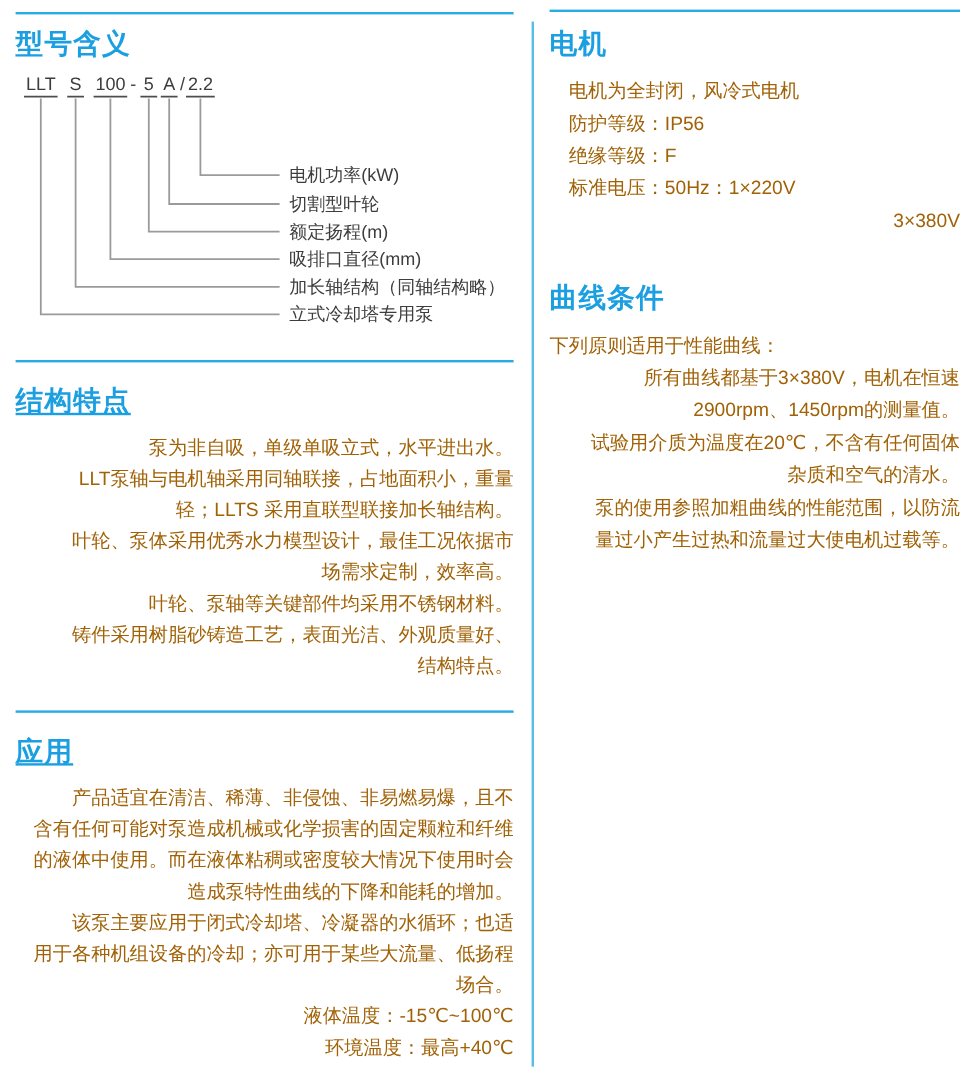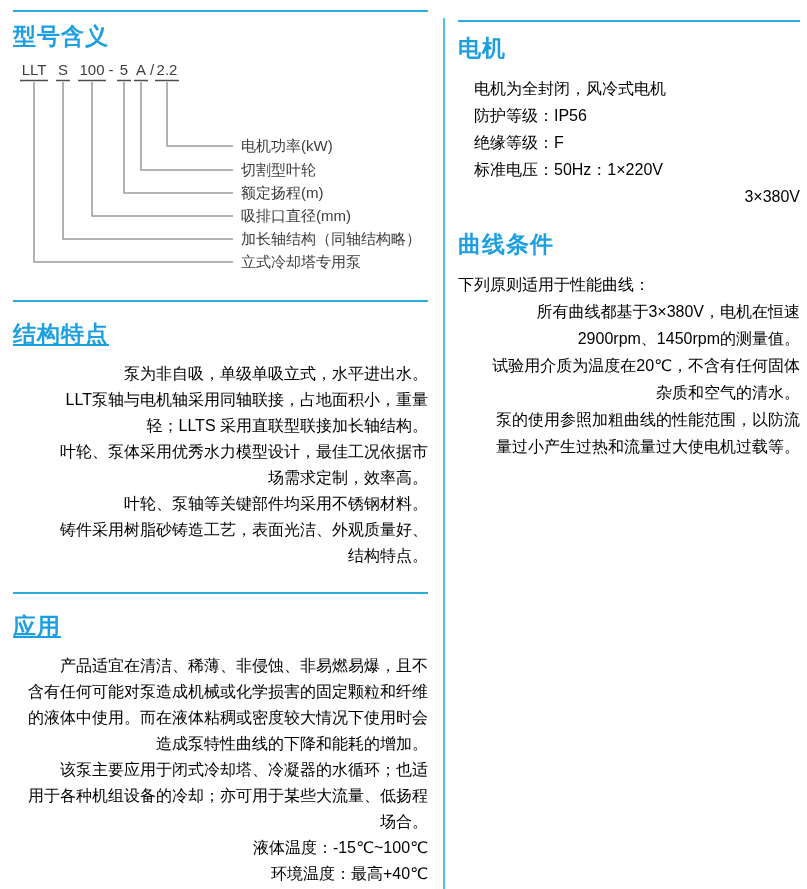--- a/index.html
+++ b/index.html
@@ -3,35 +3,35 @@
 <meta charset="utf-8">
 <style>
   html,body{margin:0;padding:0;}
   body{
     width:807px;height:889px;background:#ffffff;
     font-family:"Liberation Sans","DejaVu Sans",sans-serif;
     color:#3d3d3d;
   }
   .page{position:relative;width:807px;height:889px;background:#fff;overflow:hidden;}
   .col-left{position:absolute;left:13px;top:0;width:415px;}
-  .col-right{position:absolute;left:458px;top:12px;width:342px;}
+  .col-right{position:absolute;left:458px;top:0;width:342px;}
   .vrule{position:absolute;left:443px;top:18px;width:2px;height:871px;background:#56bfe8;}
   .hrule{height:2px;background:#2aabe2;}
   .rule-top-l{margin-top:10px;}
   .rule-mid1{margin-top:15px;}
   .rule-mid2{margin-top:23px;}
   .rule-top-r{margin-top:8px;}
   h1.sec{
     margin:6px 0 0 0;font-size:23px;line-height:36px;font-weight:bold;
     color:#1c9fe1;letter-spacing:1px;
   }
   h1.after-rule{margin-top:14px;text-decoration:underline;}
-  h1.curve-title{margin-top:16px;}
+  h1.curve-title{margin-top:32px;}
   h1.motor-title{margin-top:8px;}
-  p{margin:0;font-size:16px;line-height:26px;color:#000000;}
+  p{margin:0;font-size:16px;line-height:26px;color:#a16207;}
   .col-right p{line-height:27px;}
   .indent2{text-indent:2em;text-align:right;}
   .indent1{text-indent:1em;}
   .para-group{margin-top:9px;}
   .voltage2{padding-left:148px;text-align:right;}
   svg.model-diagram{display:block;margin-top:3px;}
   svg.model-diagram text{
     font-family:"Liberation Sans","DejaVu Sans",sans-serif;
     fill:#3d3d3d;
   }

